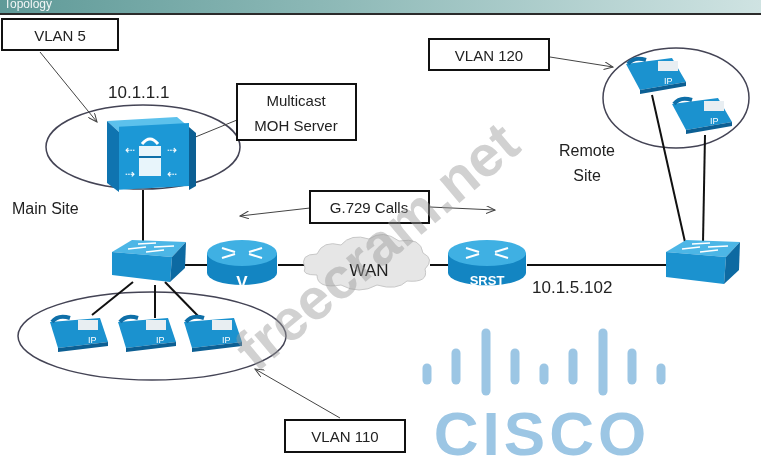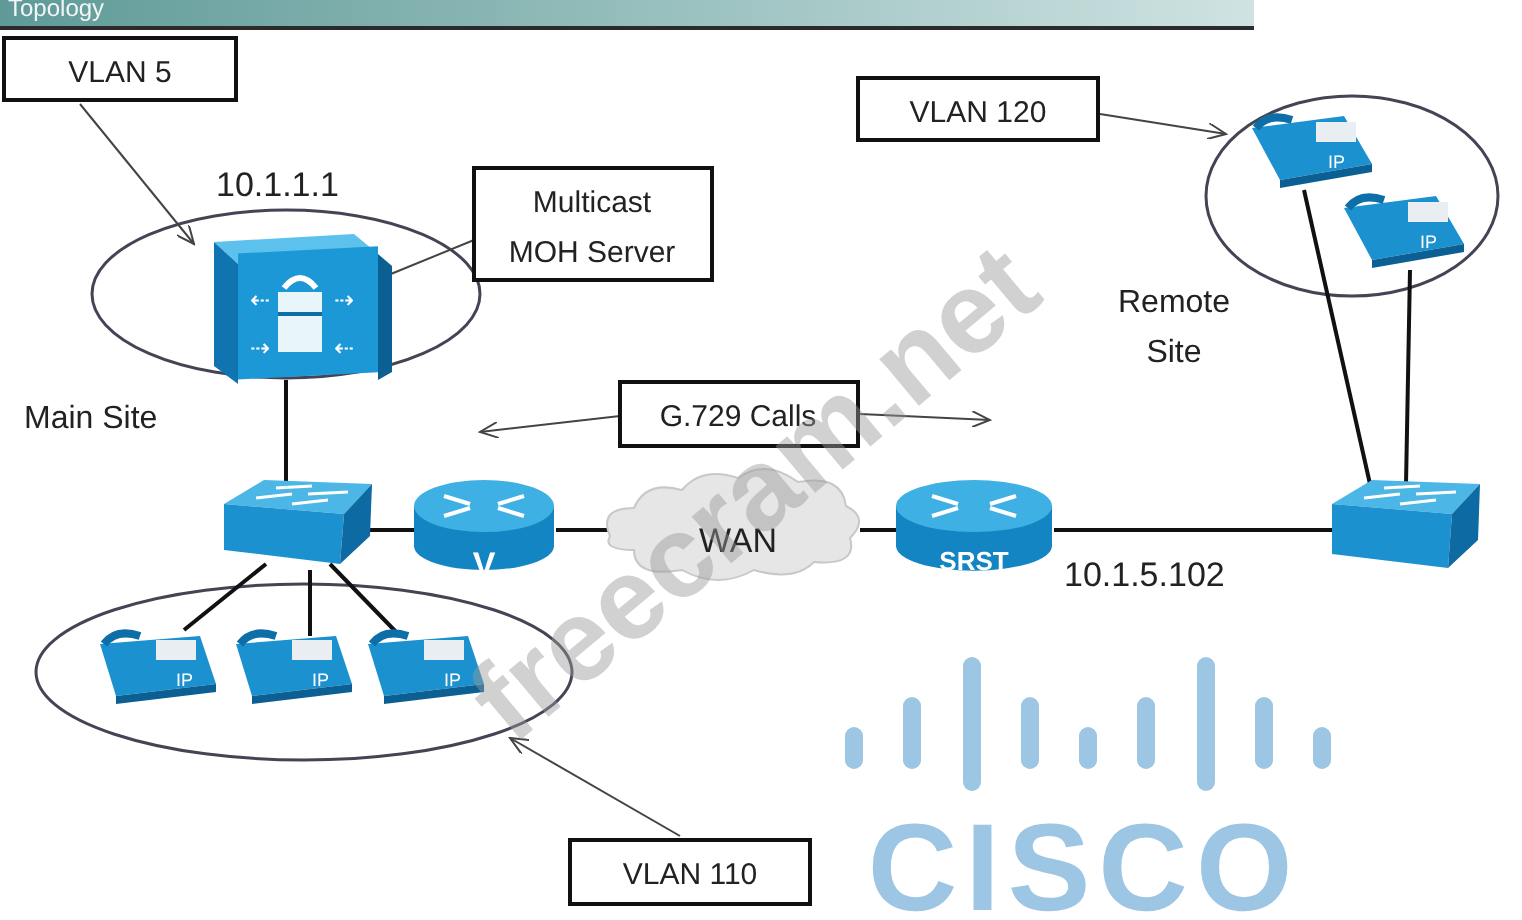--- a/index.html
+++ b/index.html
@@ -1,18 +1,18 @@
 <!DOCTYPE html>
 <html><head>
 <meta charset="utf-8">
 <style>
   html, body { margin: 0; padding: 0; }
   body { width: 761px; height: 460px; position: relative; overflow: hidden; background: #ffffff;
          font-family: "Liberation Sans", sans-serif; }
-  .titlebar { position: absolute; left: 0; top: 0; width: 627px; height: 13px;
+  .titlebar { position: absolute; left: 0; top: 0; width: 761px; height: 13px;
               background: linear-gradient(to right, #5f9a98 0%, #8fbab8 45%, #cfe3e2 100%);
               border-bottom: 2px solid #2b2b2b; }
   .titlebar span { position: absolute; left: 4px; top: -3px; color: #f2f6f6; font-size: 12px; }
   svg { position: absolute; left: 0; top: 0; }
   .lbl { font-family: "Liberation Sans", sans-serif; fill: #222; }
   .box { fill: #fff; stroke: #111; stroke-width: 2; }
 </style>
 </head>
 <body>
 

